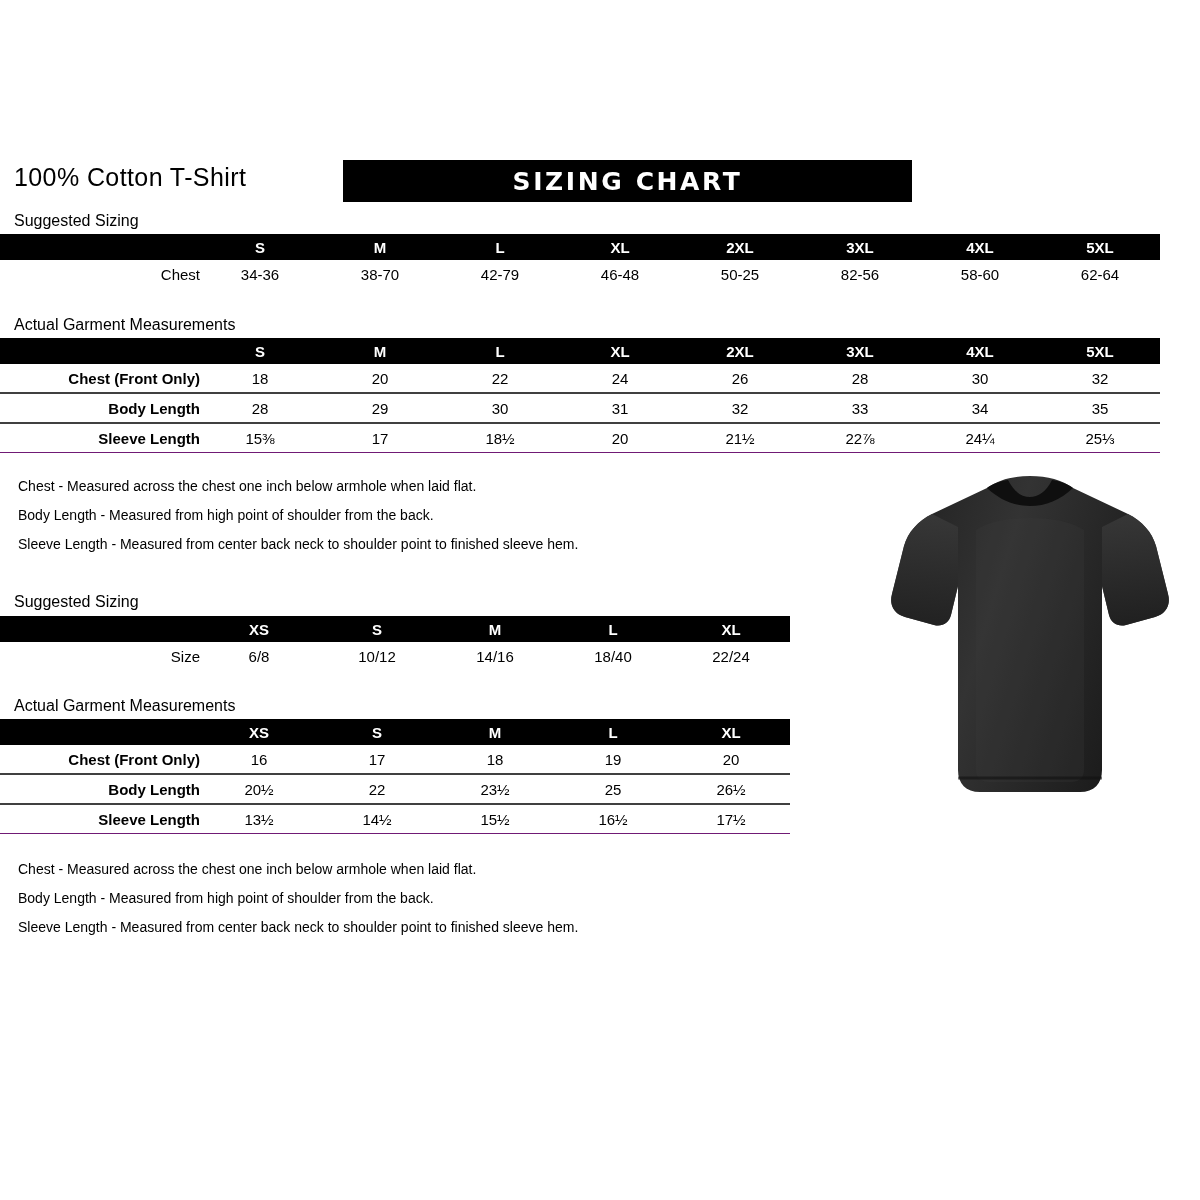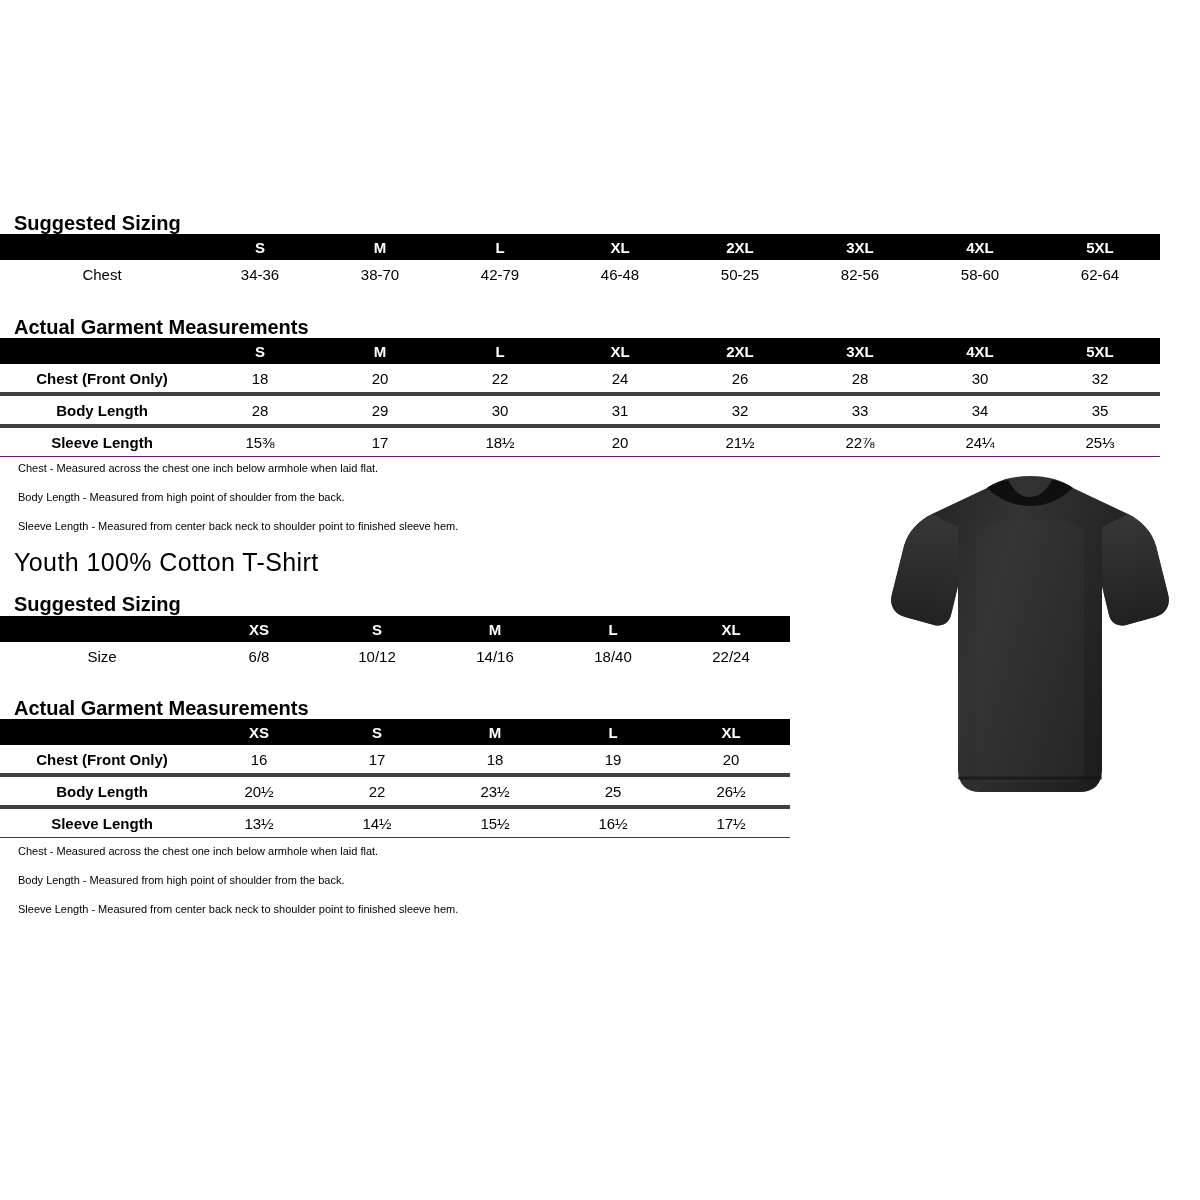--- a/index.html
+++ b/index.html
@@ -57,22 +57,22 @@
     color: #ffffff;
     font-size: 25px;
     font-weight: bold;
     letter-spacing: 2.6px;
     font-family: "DejaVu Sans", sans-serif;
   }
 
   
   .sec-label {
     position: absolute;
-    font-size: 20px;
-    font-weight: 700;
+    font-size: 16px;
+    font-weight: 400;
     white-space: nowrap;
   }
 
   
   table.sz {
     position: absolute;
     border-collapse: collapse;
     font-size: 15px;
     table-layout: fixed;
   }
@@ -90,44 +90,45 @@
   table.sz thead th {
     height: 26px;
     font-weight: bold;
     font-size: 15px;
   }
   table.sz tbody td {
     height: 28px;
     font-size: 15px;
   }
   table.sz tbody td.rowhead {
-    text-align: center;
+    text-align: right;
     padding-left: 4px;
     font-weight: 400;
   }
   table.sz thead th.corner {
     text-align: left;
     padding-left: 4px;
   }
   
   table.sz.ruled tbody tr {
-    border-bottom: 4px solid #404040;
+    border-bottom: 2px solid #404040;
   }
   table.sz.ruled tbody tr:last-child {
     border-bottom: 1px solid #701a75;
   }
   table.sz.ruled tbody td.rowhead {
     font-weight: bold;
   }
 
   
   .note {
     position: absolute;
-    font-size: 11px;
+    font-size: 14px;
     white-space: nowrap;
+    margin-top: 16px;
   }
 
   
   .youth-title {
     position: absolute;
     left: 14px;
     top: 548px;
     font-size: 25px;
     letter-spacing: 0.4px;
     white-space: nowrap;
@@ -140,20 +141,26 @@
     top: 470px;
     width: 300px;
     height: 340px;
   }
 </style>
 </head>
 <body>
 
 <div class="page">
 
+  <div class="head-row">
+    <div class="adult-title">100% Cotton T-Shirt</div>
+    <div class="sizing-banner">
+      <span>SIZING CHART</span>
+    </div>
+  </div>
 
   <div class="sec-label" style="left:14px; top:212px;">Suggested Sizing</div>
 
   <table class="sz" id="adult-suggested" style="left:0px; top:234px; width:1160px;">
     <colgroup>
       <col style="width:200px">
         <col style="width:120px">
         <col style="width:120px">
         <col style="width:120px">
       <col style="width:120px">
@@ -251,21 +258,20 @@
         <td>24¼</td>
         <td>25⅓</td>
       </tr>
     </tbody>
   </table>
 
   <div class="note" style="left:18px; top:462px;">Chest - Measured across the chest one inch below armhole when laid flat.</div>
   <div class="note" style="left:18px; top:491px;">Body Length - Measured from high point of shoulder from the back.</div>
   <div class="note" style="left:18px; top:520px;">Sleeve Length - Measured from center back neck to shoulder point to finished sleeve hem.</div>
 
-  <div class="youth-title">Youth 100% Cotton T-Shirt</div>
 
   <div class="sec-label" style="left:14px; top:593px;">Suggested Sizing</div>
 
   <table class="sz" id="youth-suggested" style="left:0px; top:616px; width:790px;">
     <colgroup>
       <col style="width:200px">
         <col style="width:118px">
         <col style="width:118px">
         <col style="width:118px">
       <col style="width:118px">

